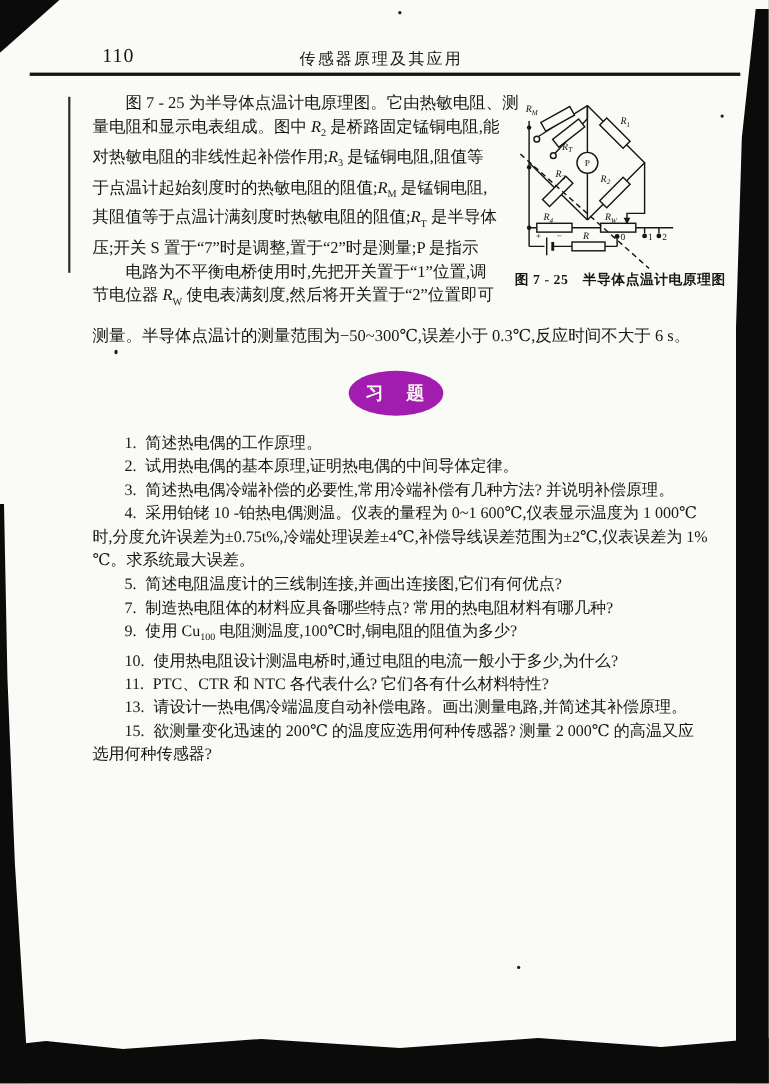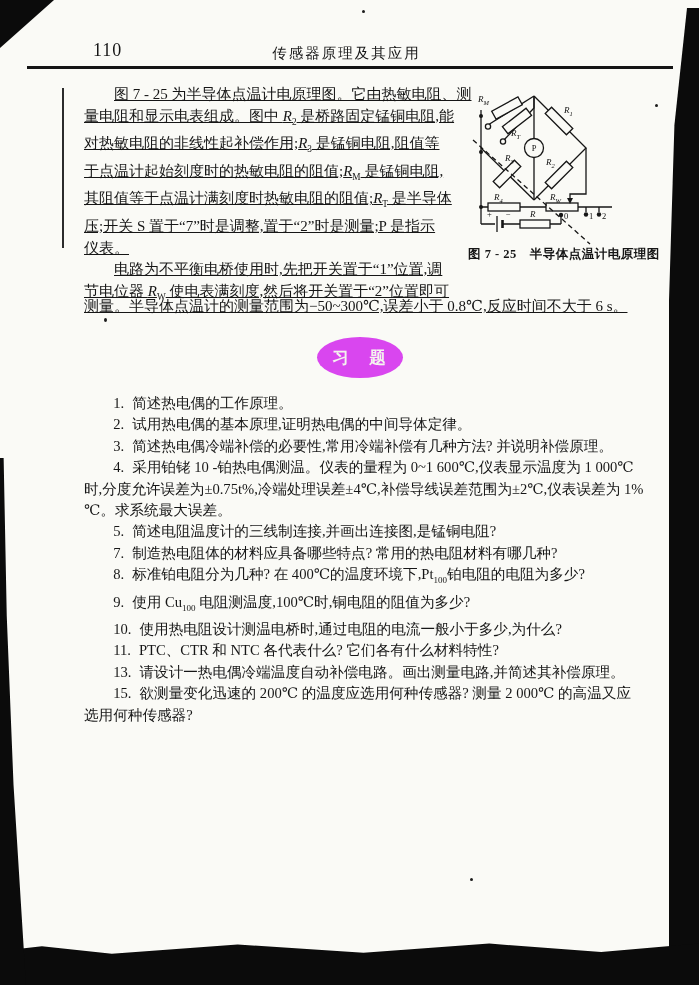--- a/index.html
+++ b/index.html
@@ -20,31 +20,31 @@
     clip-path:polygon(0 0,14% 0,26% 30%,52% 62%,100% 100%,0 100%);}
   .spine-line{left:62px;top:88px;width:2px;height:160px;background:#2b2b2b;}
   .speck{position:absolute;background:#1c1c1c;border-radius:50%;}
   
   .pageno{position:absolute;left:93px;top:40px;font-size:18px;letter-spacing:1px;}
   .book-title{position:absolute;left:16px;top:44px;width:585px;text-align:center;font-size:14.5px;letter-spacing:2px;margin-left:38px;}
   .head-rule{position:absolute;left:27px;top:66px;width:646px;height:3px;background:#141414;}
   
   .col-narrow{position:absolute;left:84px;top:84px;width:392px;font-size:15px;line-height:21.6px;}
   .full-line{position:absolute;left:84px;top:295px;width:560px;font-size:15px;line-height:22px;}
-  .tline{white-space:nowrap;text-decoration:underline;}
+  .tline{white-space:nowrap;}
   .indent{text-indent:2em;}
   i{font-style:italic;font-family:"Liberation Serif","DejaVu Serif",serif;}
   sub{font-size:0.62em;}
   
   .fig{position:absolute;left:464px;top:76px;width:207px;height:180px;}
   .fig svg text{font-family:"Liberation Serif","DejaVu Serif",serif;font-style:italic;font-size:9px;fill:#111;}
   .fig svg text.plain{font-style:normal;font-size:8.5px;}
   .fig-caption{position:absolute;left:450px;top:246px;width:225px;font-size:12.5px;font-weight:bold;letter-spacing:0.5px;padding-left:18px;}
   
-  .badge{position:absolute;left:317px;top:337px;width:86px;height:41px;background:#d946ef;border-radius:50%;
+  .badge{position:absolute;left:317px;top:337px;width:86px;height:41px;background:#a21caf;border-radius:50%;
     color:#f4f4ee;display:flex;align-items:center;justify-content:center;font-size:16.5px;font-weight:bold;letter-spacing:2px;}
   .questions{position:absolute;left:84px;top:393px;width:560px;font-size:14.6px;line-height:21.4px;}
   .q-item{text-indent:2em;}
   .q-num{margin-right:0.55em;}
 </style>
 </head>
 <body>
 
 <div class="page">
 
@@ -62,26 +62,25 @@
   <div class="book-title">传感器原理及其应用</div>
   <div class="head-rule"></div>
 
   <div class="col-narrow" id="para-block">
       <div class="tline indent">图 7 - 25 为半导体点温计电原理图。它由热敏电阻、测</div>
       <div class="tline">量电阻和显示电表组成。图中 <i>R</i><sub>2</sub> 是桥路固定锰铜电阻,能</div>
       <div class="tline">对热敏电阻的非线性起补偿作用;<i>R</i><sub>3</sub> 是锰铜电阻,阻值等</div>
       <div class="tline">于点温计起始刻度时的热敏电阻的阻值;<i>R</i><sub>M</sub> 是锰铜电阻,</div>
       <div class="tline">其阻值等于点温计满刻度时热敏电阻的阻值;<i>R</i><sub>T</sub> 是半导体</div>
       <div class="tline">压;开关 S 置于“7”时是调整,置于“2”时是测量;P 是指示</div>
-      <div class="tline">仪表。</div>
       <div class="tline indent">电路为不平衡电桥使用时,先把开关置于“1”位置,调</div>
       <div class="tline">节电位器 <i>R</i><sub>W</sub> 使电表满刻度,然后将开关置于“2”位置即可</div>
     </div>
   <div class="full-line" id="para-full">
-      <div class="tline">测量。半导体点温计的测量范围为−50~300℃,误差小于 0.8℃,反应时间不大于 6 s。</div>
+      <div class="tline">测量。半导体点温计的测量范围为−50~300℃,误差小于 0.3℃,反应时间不大于 6 s。</div>
     </div>
 
   <div class="fig">
     <svg viewBox="0 0 207 180" width="207" height="180">
       <g stroke="#161616" stroke-width="1.3" fill="none">
 
         <path d="M70,20 L122,72 L70,124"></path>
 
         <path d="M70,124 L17,72"></path>
 
@@ -149,23 +148,22 @@
     </svg>
   </div>
   <div class="fig-caption">图 7 - 25　半导体点温计电原理图</div>
 
   <div class="badge">习　题</div>
   <div class="questions" id="question-list">
       <div class="q-item"><span class="q-num">1.</span><span>简述热电偶的工作原理。</span></div>
       <div class="q-item"><span class="q-num">2.</span><span>试用热电偶的基本原理,证明热电偶的中间导体定律。</span></div>
       <div class="q-item"><span class="q-num">3.</span><span>简述热电偶冷端补偿的必要性,常用冷端补偿有几种方法? 并说明补偿原理。</span></div>
       <div class="q-item"><span class="q-num">4.</span><span>采用铂铑 10 -铂热电偶测温。仪表的量程为 0~1 600℃,仪表显示温度为 1 000℃时,分度允许误差为±0.75t%,冷端处理误差±4℃,补偿导线误差范围为±2℃,仪表误差为 1%℃。求系统最大误差。</span></div>
-      <div class="q-item"><span class="q-num">5.</span><span>简述电阻温度计的三线制连接,并画出连接图,是锰铜电阻?</span></div>
+      <div class="q-item"><span class="q-num">5.</span><span>简述电阻温度计的三线制连接,并画出连接图,它们有何优点?</span></div>
       <div class="q-item"><span class="q-num">7.</span><span>制造热电阻体的材料应具备哪些特点? 常用的热电阻材料有哪几种?</span></div>
-      <div class="q-item"><span class="q-num">8.</span><span>标准铂电阻分为几种? 在 400℃的温度环境下,Pt<sub>100</sub>铂电阻的电阻为多少?</span></div>
       <div class="q-item"><span class="q-num">9.</span><span>使用 Cu<sub>100</sub> 电阻测温度,100℃时,铜电阻的阻值为多少?</span></div>
       <div class="q-item"><span class="q-num">10.</span><span>使用热电阻设计测温电桥时,通过电阻的电流一般小于多少,为什么?</span></div>
       <div class="q-item"><span class="q-num">11.</span><span>PTC、CTR 和 NTC 各代表什么? 它们各有什么材料特性?</span></div>
       <div class="q-item"><span class="q-num">13.</span><span>请设计一热电偶冷端温度自动补偿电路。画出测量电路,并简述其补偿原理。</span></div>
       <div class="q-item"><span class="q-num">15.</span><span>欲测量变化迅速的 200℃ 的温度应选用何种传感器? 测量 2 000℃ 的高温又应选用何种传感器?</span></div>
     </div>
 
 </div>
 
 </body></html>

